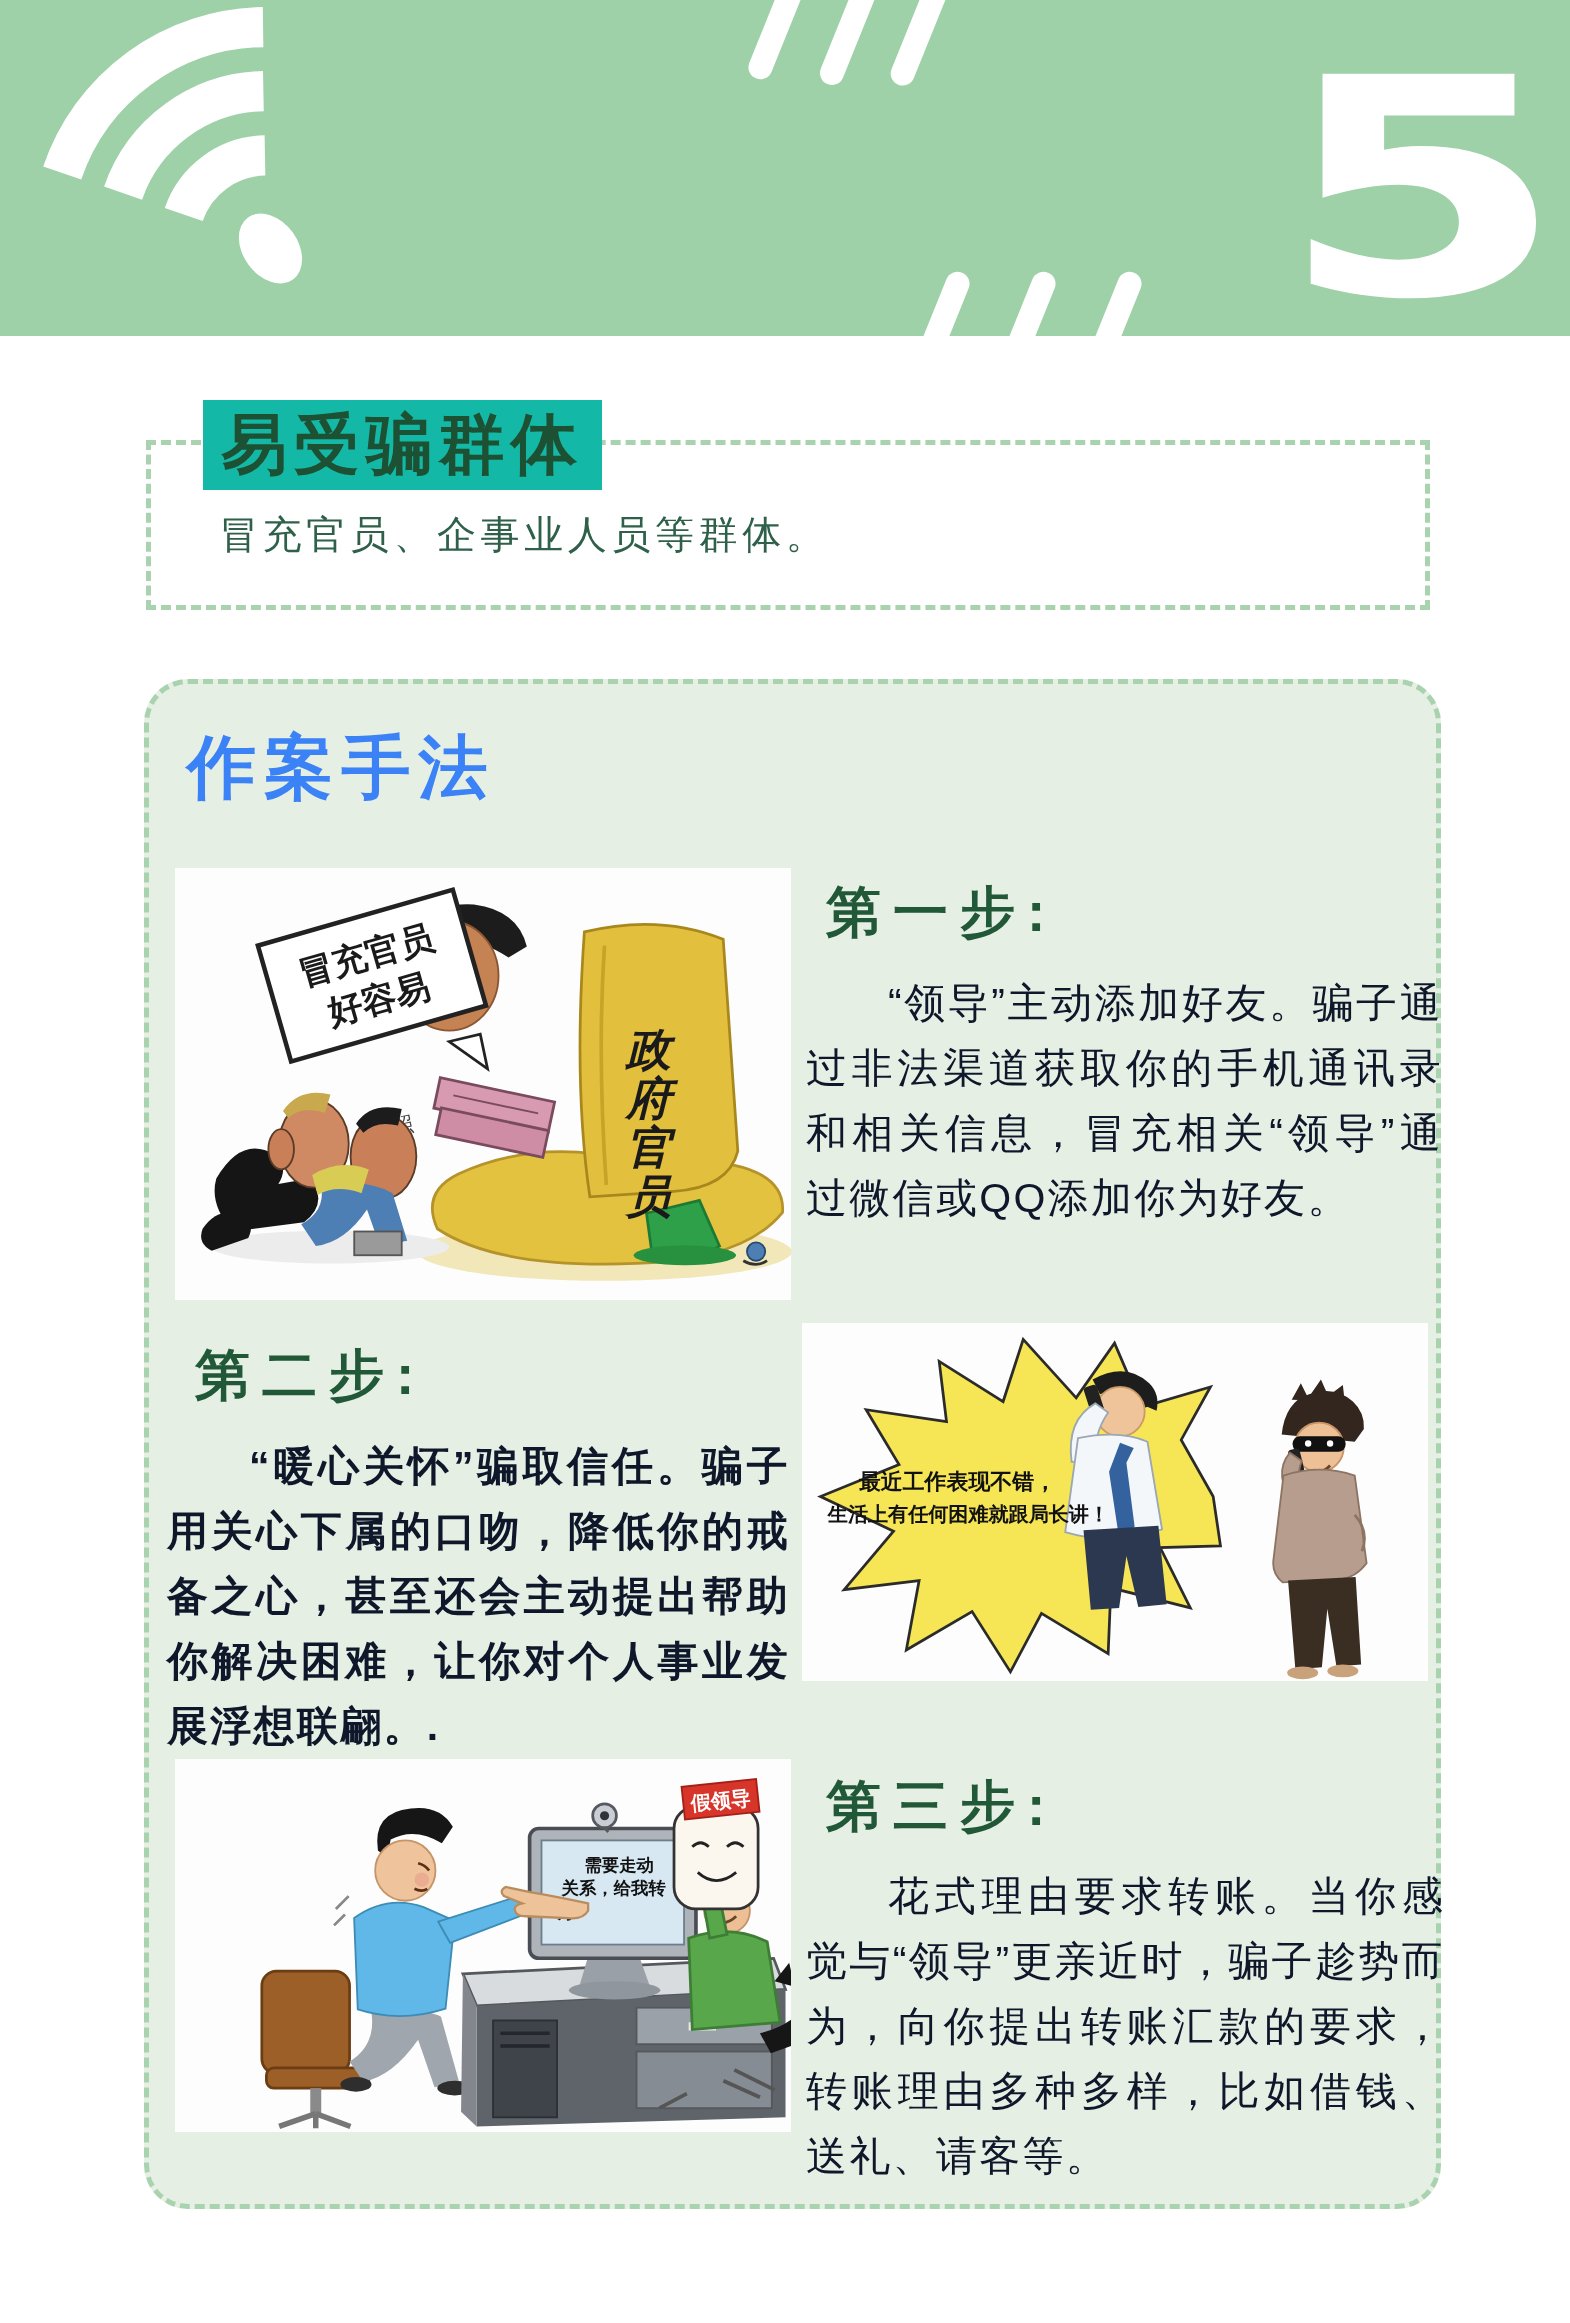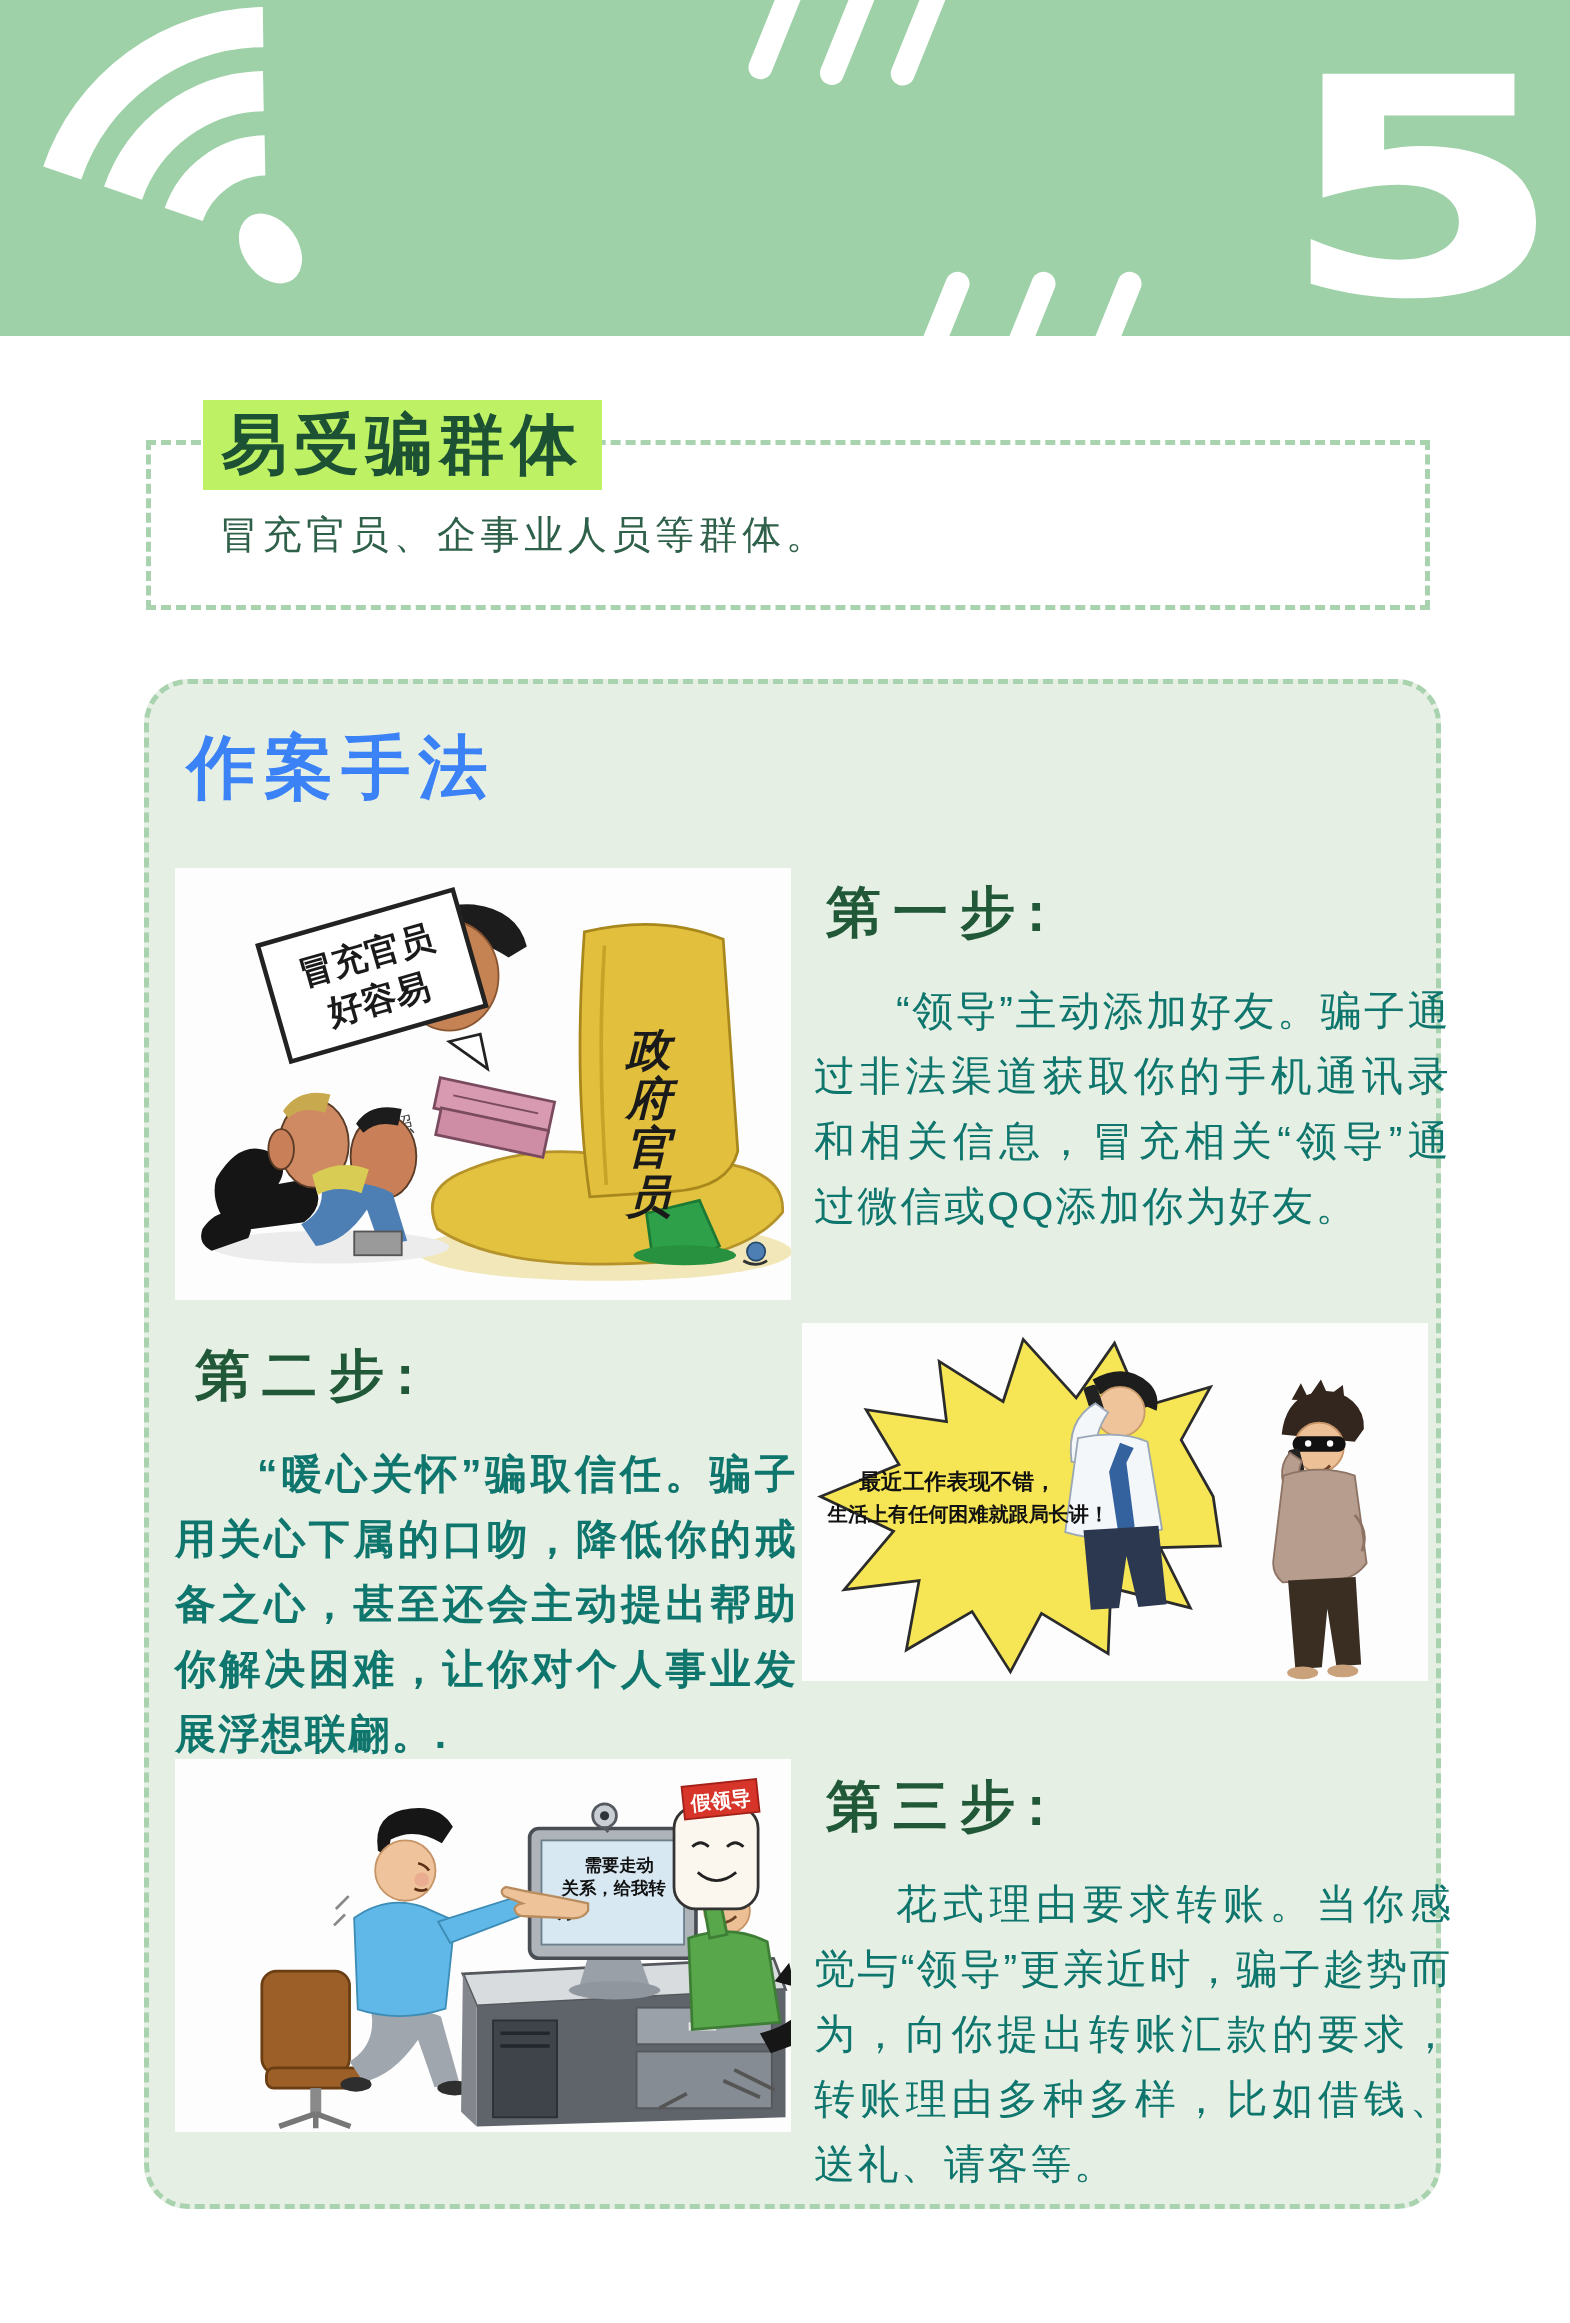--- a/index.html
+++ b/index.html
@@ -19,39 +19,39 @@
   .title-box{position:absolute;left:313px;top:87px;width:960px;height:179px;border:10px solid #ffffff;
              box-sizing:border-box;display:flex;align-items:center;justify-content:center;z-index:3;}
   .title-box span{color:#ffffff;font-size:90px;font-weight:900;letter-spacing:2.7px;white-space:nowrap;}
   .five{position:absolute;left:1279px;top:53px;color:#ffffff;font-size:302px;line-height:274px;
         font-weight:bold;transform:scaleX(1.36);transform-origin:0 0;
         font-family:"DejaVu Sans","Liberation Sans",sans-serif;}
 
   
   .vuln-box{position:absolute;left:146px;top:440px;width:1284px;height:170px;
             border:5.5px dashed #a9d3ae;box-sizing:border-box;background:#ffffff;}
-  .vuln-heading{position:absolute;left:203px;top:400px;margin:0;background:#bef264;padding:0 18.3px;
+  .vuln-heading{position:absolute;left:203px;top:400px;margin:0;background:#14b8a6;padding:0 18.3px;
                 color:#1d5134;font-size:66px;font-weight:900;letter-spacing:6.4px;z-index:2;}
   .vuln-body{position:absolute;left:219px;top:508px;margin:0;color:#2f6049;
              font-size:39px;letter-spacing:4.6px;z-index:2;}
 
   
   .method-box{position:absolute;left:144px;top:679px;width:1297px;height:1530px;
               border:5.5px dashed #a9d3ae;border-radius:44px;box-sizing:border-box;background:#e6efe4;}
   .method-heading{position:absolute;left:187px;top:722px;margin:0;color:#3b82f6;
                   font-size:69px;font-weight:900;letter-spacing:8.2px;}
   .img-box{position:absolute;margin:0;background:#fdfdfd;overflow:hidden;}
   .img1{left:175px;top:868px;width:616px;height:432px;}
   .img2{left:802px;top:1323px;width:626px;height:358px;}
   .img3{left:175px;top:1759px;width:616px;height:373px;}
   .step-label{position:absolute;margin:10px;color:#215838;font-size:55px;font-weight:800;letter-spacing:12px;}
   .l1{left:816px;top:866px;}
   .l2{left:185px;top:1329px;}
   .l3{left:816px;top:1760px;}
-  .step-text{position:absolute;margin:12px;color:#0f766e;font-size:41px;line-height:65px;
+  .step-text{position:absolute;margin:4px;color:#0f172a;font-size:41px;line-height:65px;
              letter-spacing:2.3px;text-align:justify;text-indent:2em;}
   .t1{left:802px;top:967px;width:637px;}
   .t2{left:163px;top:1430px;width:623px;font-weight:bold;}
   .t3{left:802px;top:1860px;width:639px;}
 
   .vlabel{position:absolute;left:450px;top:157px;width:46px;font-size:45px;line-height:49px;
           font-weight:bold;color:#1a1a1a;word-break:break-all;text-align:right;font-style:italic;}
 </style>
 </head>
 <body>

